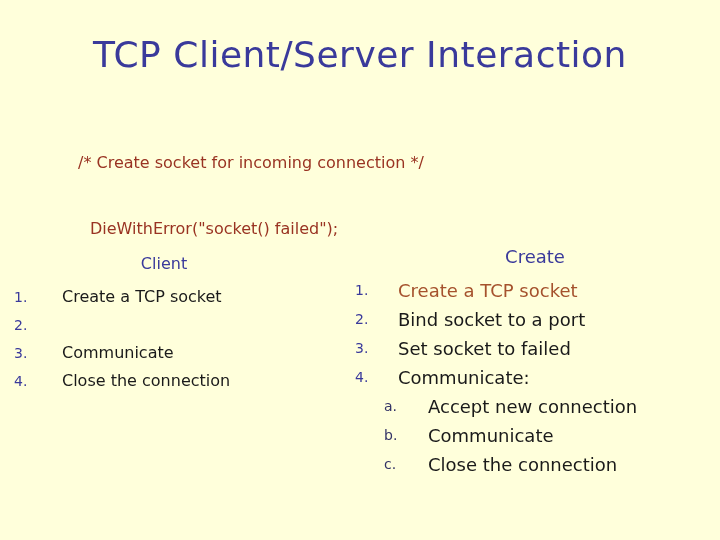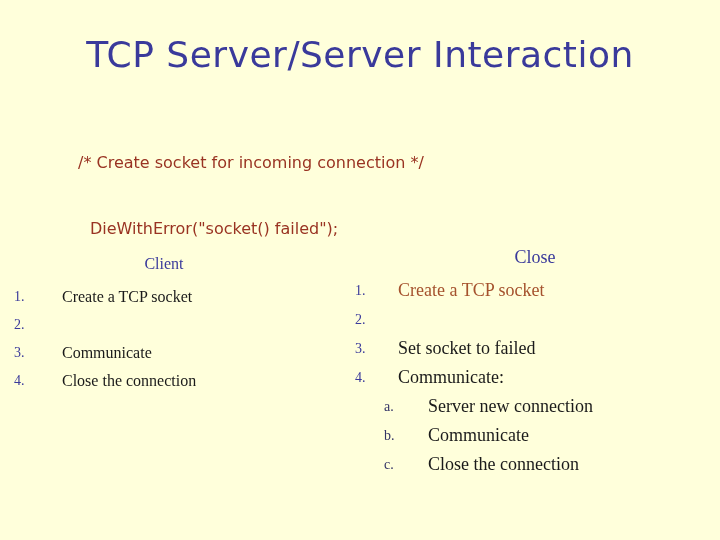--- a/index.html
+++ b/index.html
@@ -33,21 +33,20 @@
     font-size: 16px;
     line-height: 22px;
     color: #993322;
     white-space: pre;
   }
   .code-line.indent-1 { margin-left: 14px; }
   .code-line.indent-2 { margin-left: 26px; }
 
   .panel {
     position: absolute;
-    font-family: Liberation Serif, serif;
   }
   .panel-header {
     text-align: center;
     color: #3A3A9B;
     margin-bottom: 8px;
   }
   .client-panel {
     left: 14px;
     top: 253px;
     width: 300px;
@@ -104,21 +103,21 @@
     width: 44px;
     font-size: 14px;
     color: #333366;
   }
 </style>
 </head>
 <body>
 
 <div class="slide">
 
-  <h1 class="slide-title">TCP Server/Server Interaction</h1>
+  <h1 class="slide-title">TCP Client/Server Interaction</h1>
 
   <div class="code-block">
     <div class="code-line indent-1">/* Create socket for incoming connection */</div>
     <div class="code-line indent-2">DieWithError("socket() failed");</div>
   </div>
 
   <div class="panel client-panel">
     <div class="panel-header">Client</div>
     <div class="list-row">
       <span class="row-marker">1.</span>
@@ -131,39 +130,40 @@
       <span class="row-marker">3.</span>
       <span class="row-label">Communicate</span>
     </div>
     <div class="list-row">
       <span class="row-marker">4.</span>
       <span class="row-label">Close the connection</span>
     </div>
   </div>
 
   <div class="panel server-panel">
-    <div class="panel-header">Close</div>
+    <div class="panel-header">Create</div>
     <div class="list-row">
       <span class="row-marker">1.</span>
       <span class="row-label highlight">Create a TCP socket</span>
     </div>
     <div class="list-row">
       <span class="row-marker">2.</span>
+      <span class="row-label">Bind socket to a port</span>
     </div>
     <div class="list-row">
       <span class="row-marker">3.</span>
       <span class="row-label">Set socket to failed</span>
     </div>
     <div class="list-row">
       <span class="row-marker">4.</span>
       <span class="row-label">Communicate:</span>
     </div>
     <div class="list-row sub-row">
       <span class="row-marker">a.</span>
-      <span class="row-label">Server new connection</span>
+      <span class="row-label">Accept new connection</span>
     </div>
     <div class="list-row sub-row">
       <span class="row-marker">b.</span>
       <span class="row-label">Communicate</span>
     </div>
     <div class="list-row sub-row">
       <span class="row-marker">c.</span>
       <span class="row-label">Close the connection</span>
     </div>
   </div>

